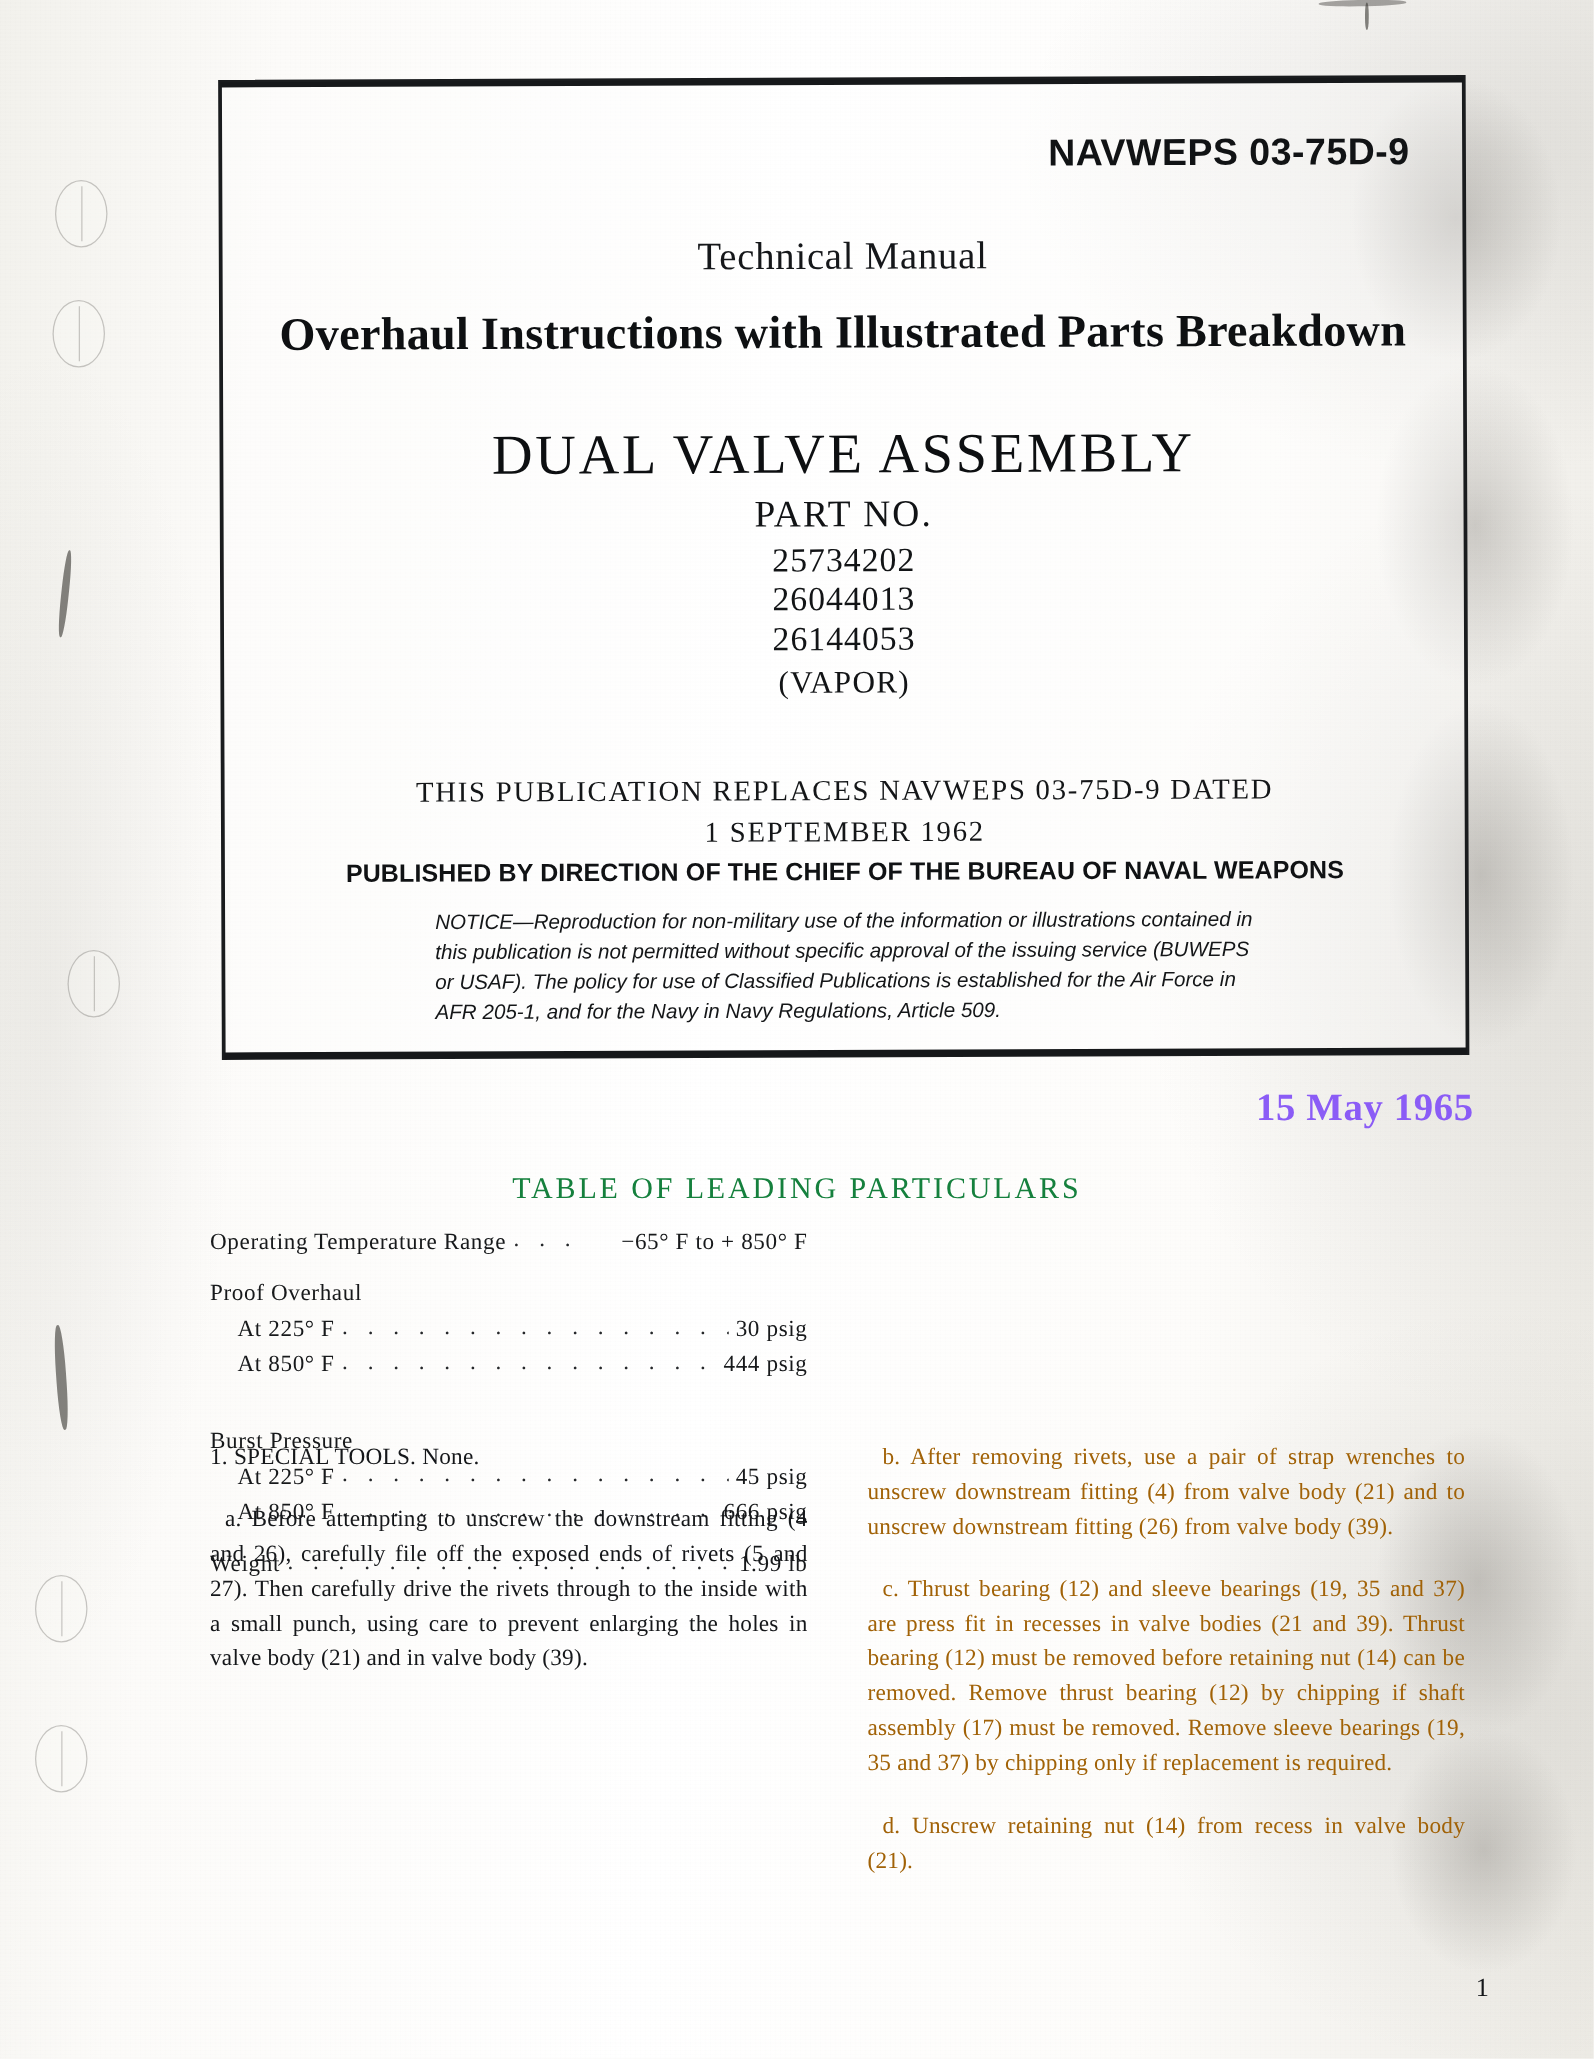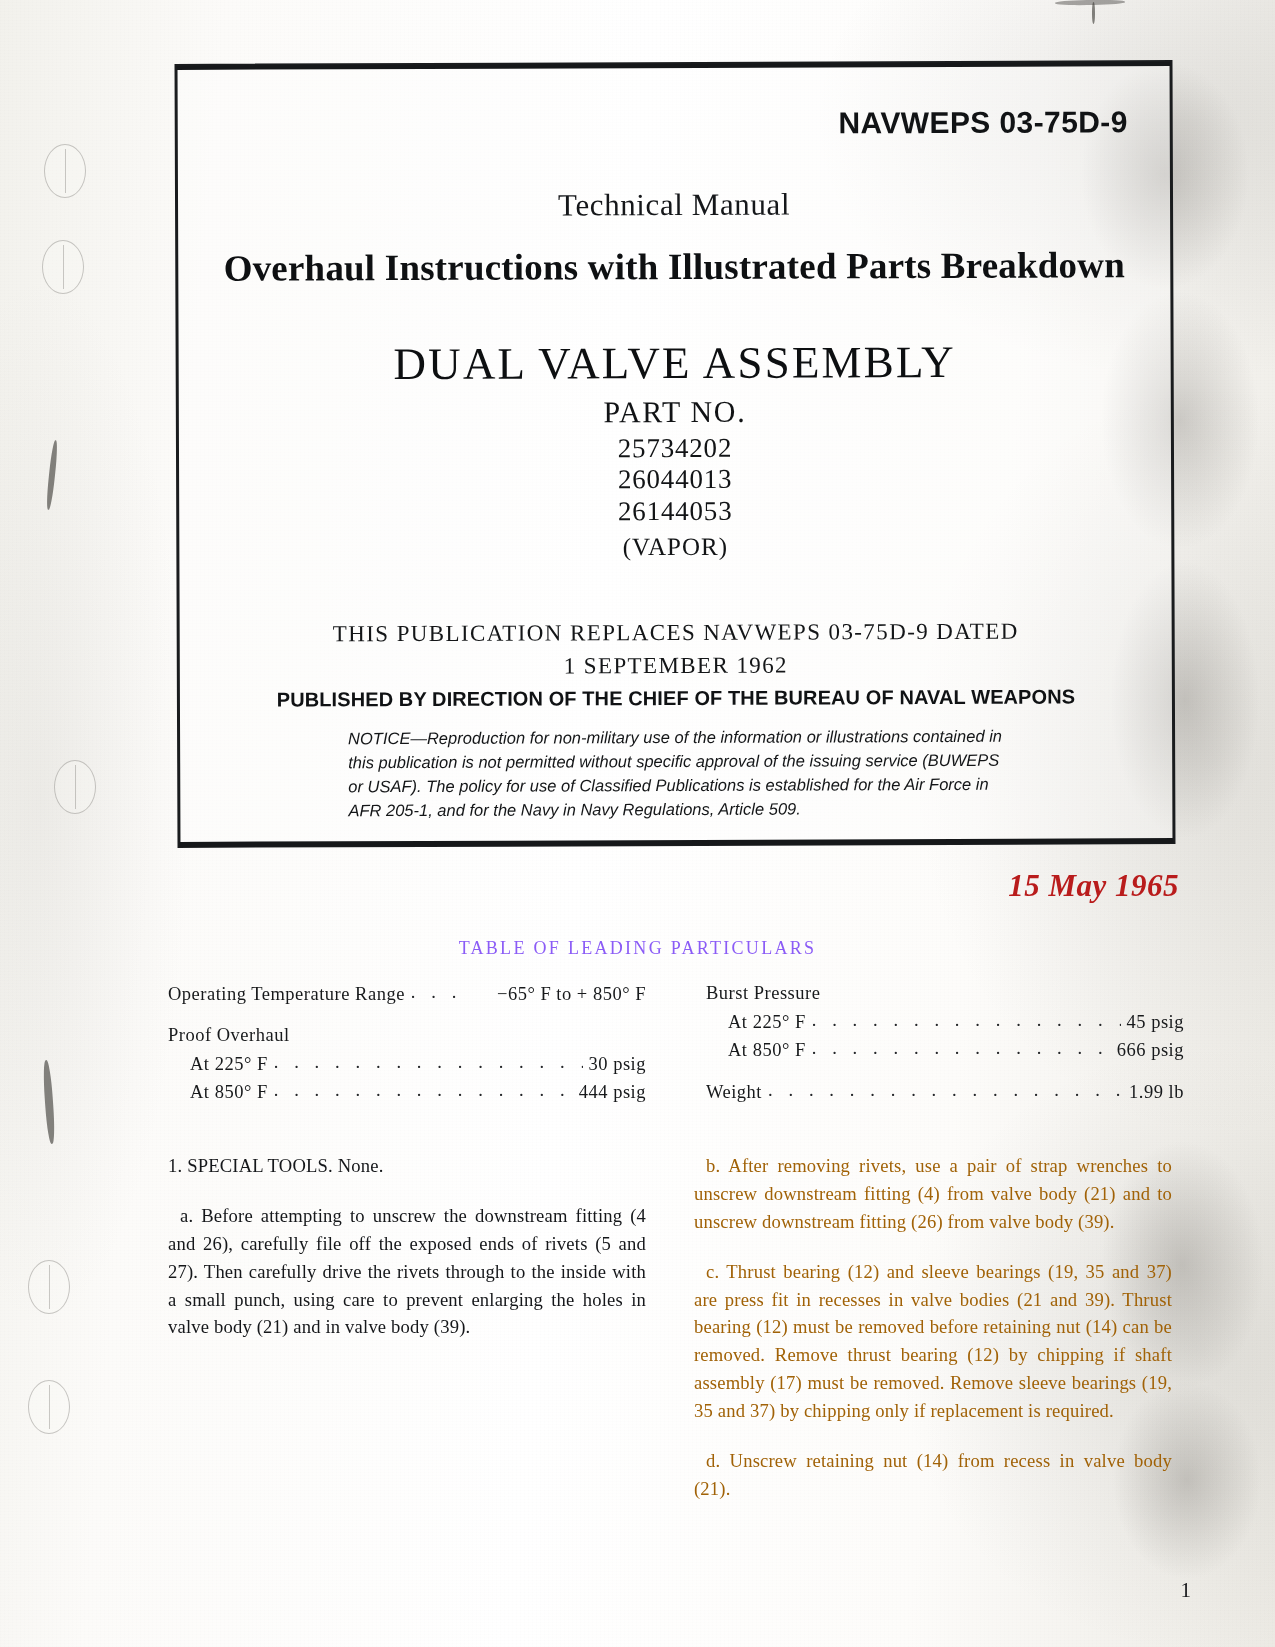--- a/index.html
+++ b/index.html
@@ -229,50 +229,50 @@
     text-align: left;
     color: #141618;
   }
 
   
   .pub-date {
     position: absolute;
     right: 96px;
     top: 868px;
     font-family: "Liberation Serif", serif;
-    font-style: italic;
     font-weight: 700;
     font-size: 31px;
     letter-spacing: .5px;
-    color: #b91c1c;
+    color: #8b5cf6;
   }
 
   
   .tlp-title {
     position: absolute;
     top: 938px;
     left: 0; right: 0;
     text-align: center;
     font-family: "Liberation Serif", serif;
-    font-size: 18px;
+    font-size: 24px;
     letter-spacing: 2.3px;
-    color: #8b5cf6;
+    color: #15803d;
   }
 
   .tlp {
     position: absolute;
     top: 980px;
     left: 168px;
     width: 1006px;
     display: flex;
-    gap: 60px;
+    gap: 20px;
     font-family: "Liberation Serif", serif;
     font-size: 18.5px;
     letter-spacing: .5px;
     color: #17191b;
+    flex-direction: column;
   }
   .tlp .col { width: 478px; }
   .tlp .grp { margin-bottom: 14px; }
   .tlp .grp.tight { margin-bottom: 0; }
   .tlp .hdr { line-height: 1.5; }
   .tlp .row {
     display: flex;
     align-items: baseline;
     line-height: 1.52;
     padding-left: 22px;

